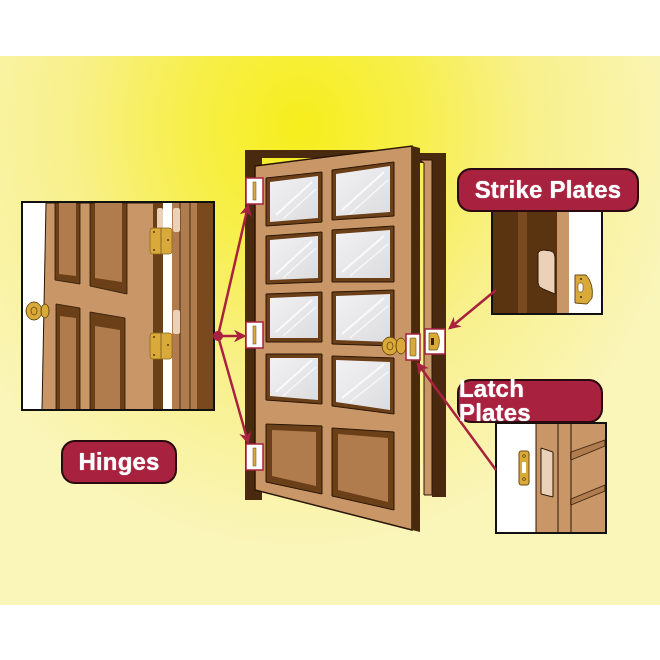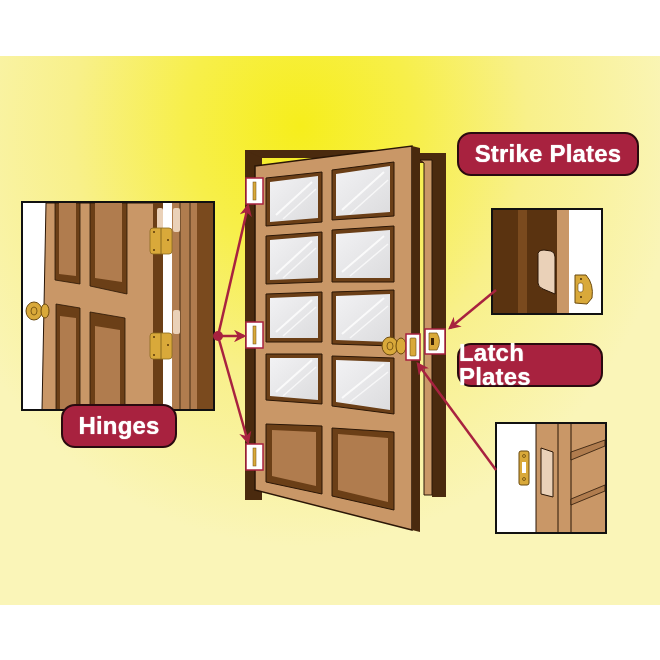--- a/index.html
+++ b/index.html
@@ -7,20 +7,21 @@
   .bg-band {
     position: absolute; left: 0; top: 56px; width: 660px; height: 549px;
     background: radial-gradient(ellipse 380px 420px at 300px 70px, #f6ee1c 0%, #f7ef4a 30%, #f8f08a 60%, #faf5b8 100%);
   }
   svg.scene { position: absolute; left: 0; top: 0; }
   .label {
     position: absolute; background: #a8223f; color: #ffffff; border: 2px solid #2a0a0f;
     border-radius: 14px; font-weight: bold; font-size: 24px; line-height: 1;
     display: flex; align-items: center; justify-content: center; box-sizing: border-box;
     letter-spacing: 0.2px;
+    margin-top: 36px;
   }
   .label span { text-shadow: 0 0 1px #ffffff; }
 </style>
 </head>
 <body>
 
 <div class="bg-band"></div>
 
 <svg class="scene" width="660" height="660" viewBox="0 0 660 660">
   <defs>

